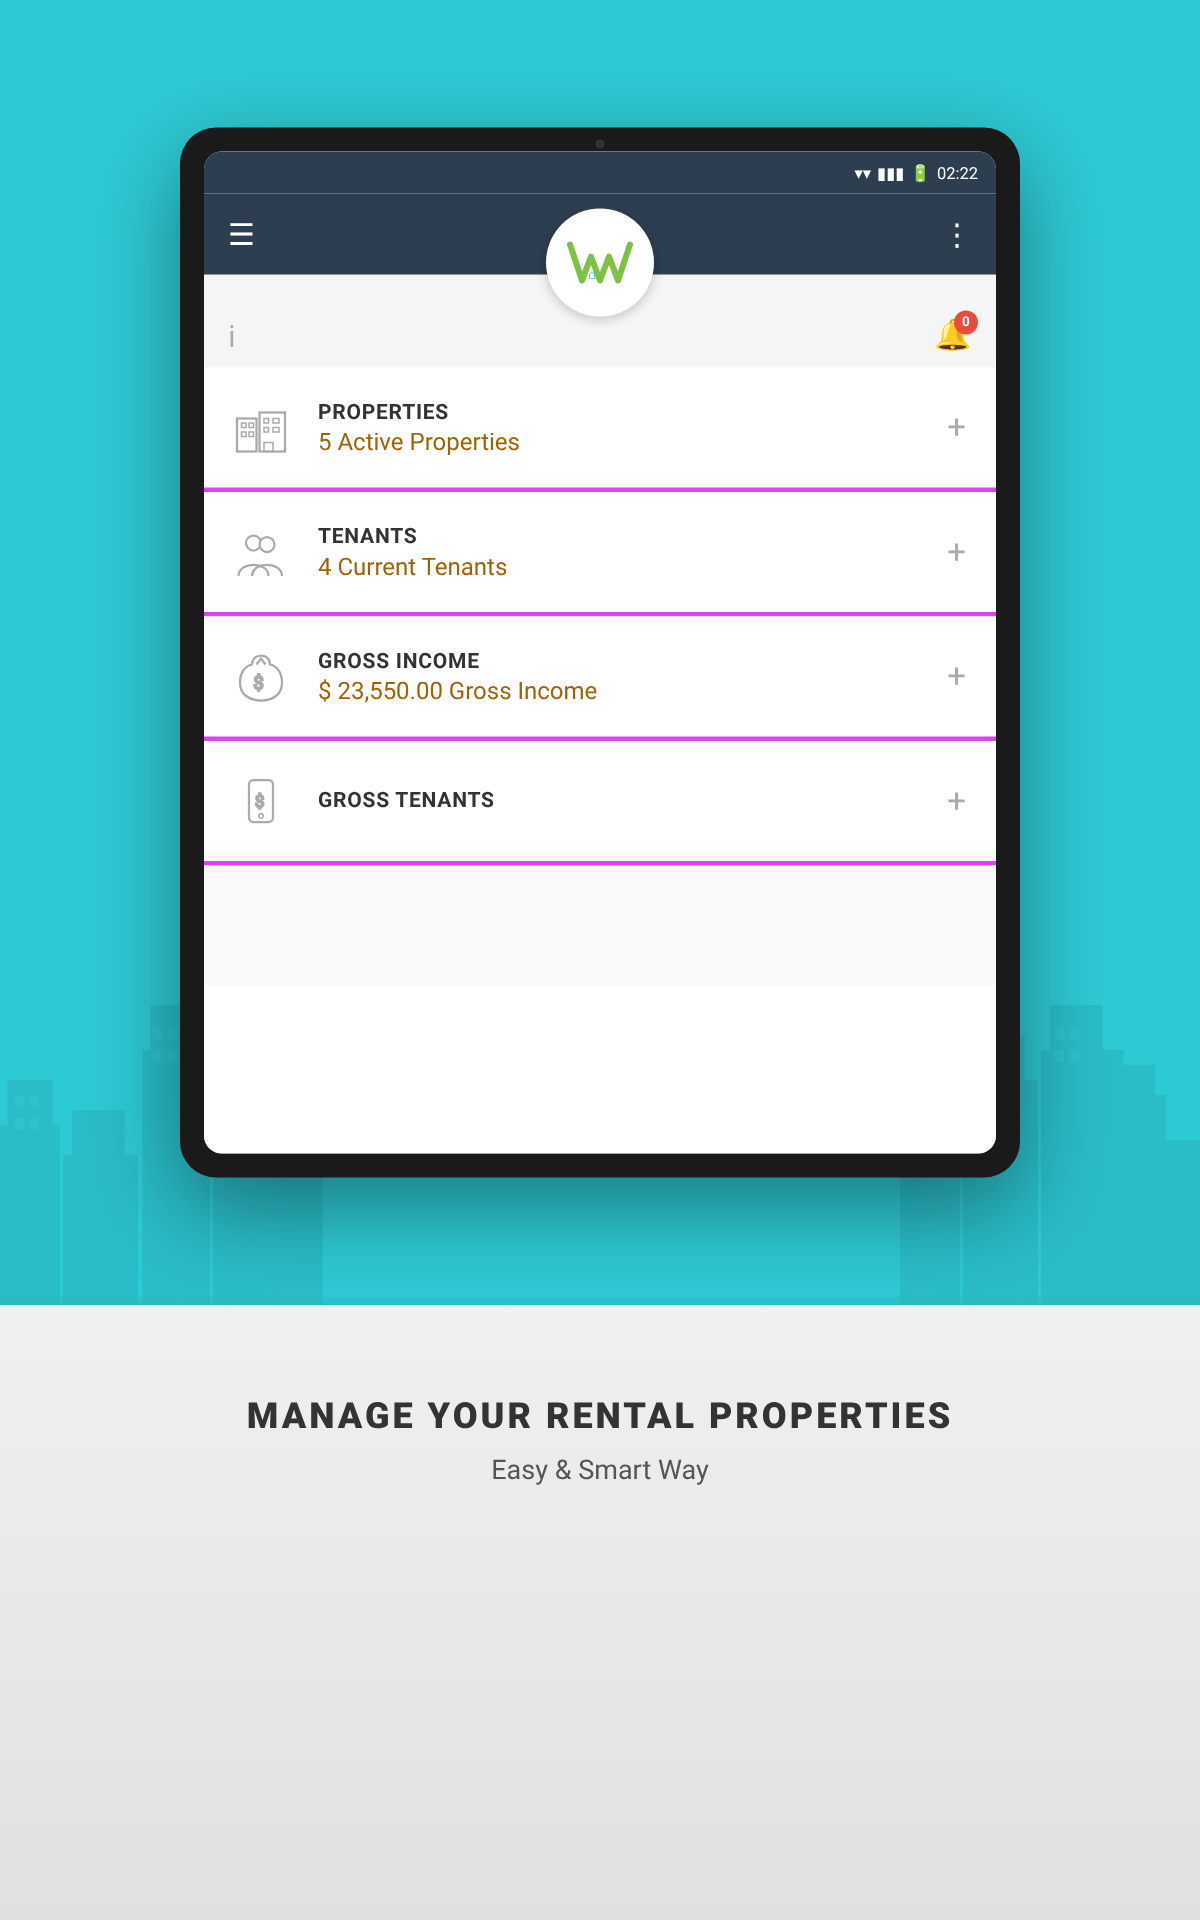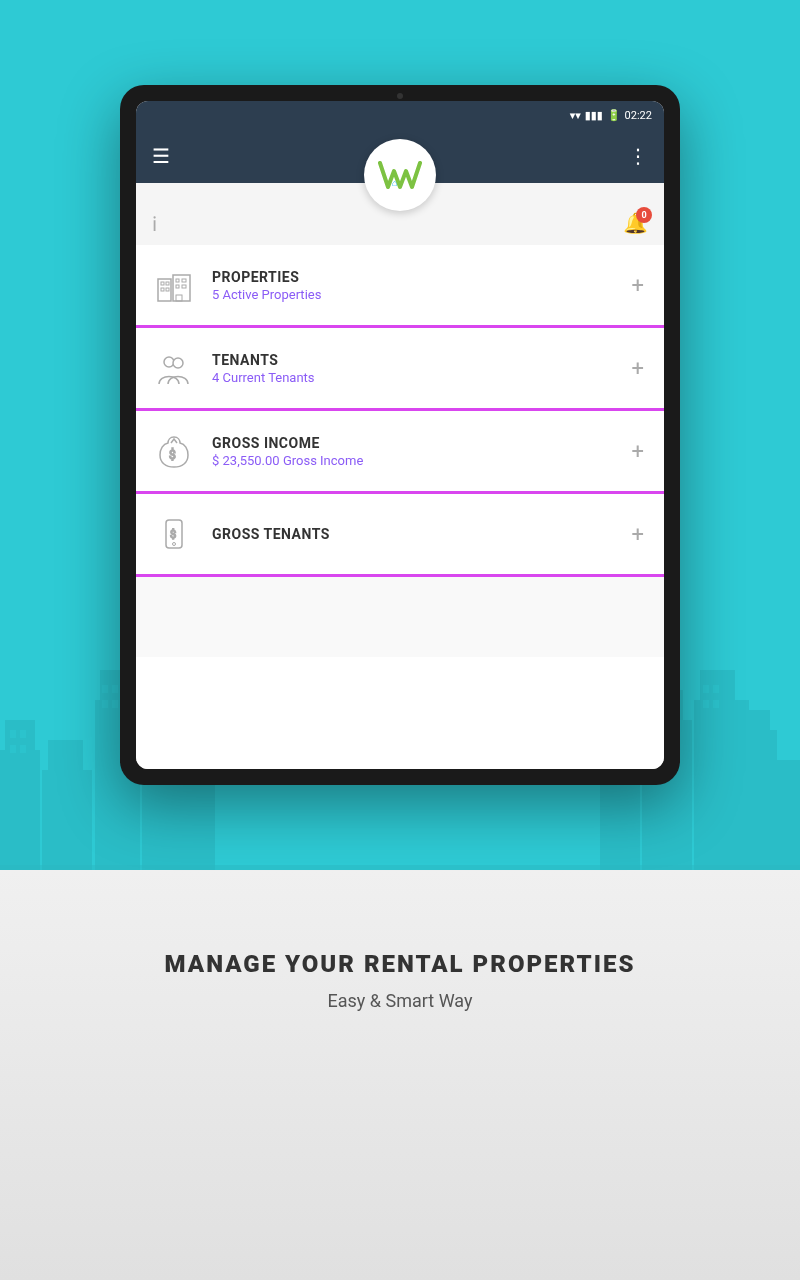--- a/index.html
+++ b/index.html
@@ -187,41 +187,41 @@
     }
 
     .item-title {
       font-size: 14px;
       font-weight: 700;
       color: #333;
       letter-spacing: 0.5px;
     }
 
     .item-subtitle {
-      font-size: 13px;
-      color: #8b5cf6;
+      font-size: 16px;
+      color: #a16207;
       margin-top: 2px;
     }
 
     .add-btn {
       color: #aaa;
       font-size: 22px;
       cursor: pointer;
       padding: 4px;
     }
 
     
     .bottom-section {
       width: 100%;
       height: 410px;
       background: linear-gradient(180deg, #f0f0f0 0%, #e0e0e0 100%);
       display: flex;
       flex-direction: column;
       align-items: center;
-      padding-top: 80px;
+      padding-top: 60px;
     }
 
     .headline {
       font-size: 24px;
       font-weight: 900;
       text-transform: uppercase;
       letter-spacing: 2px;
       color: #333;
       text-align: center;
       margin-bottom: 12px;

